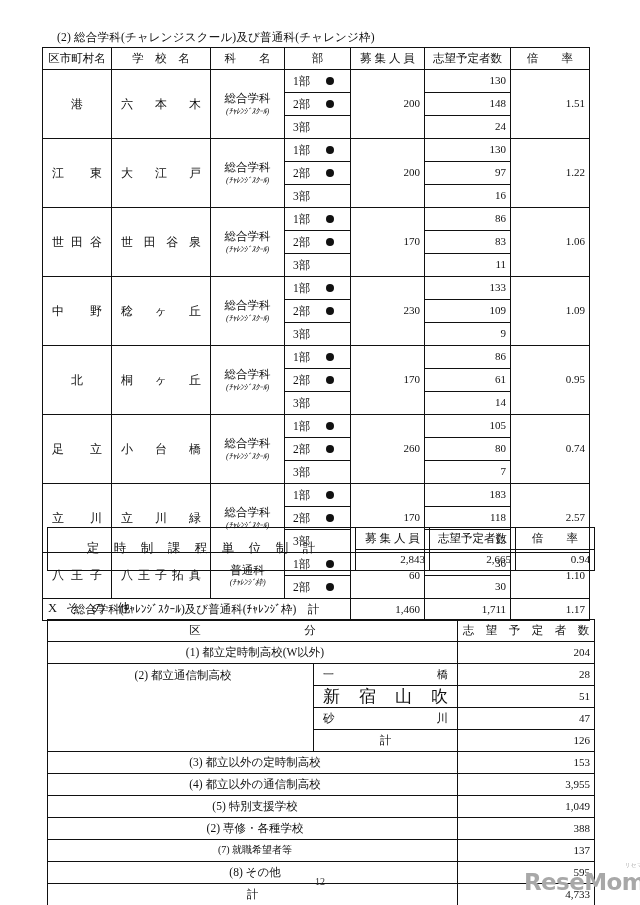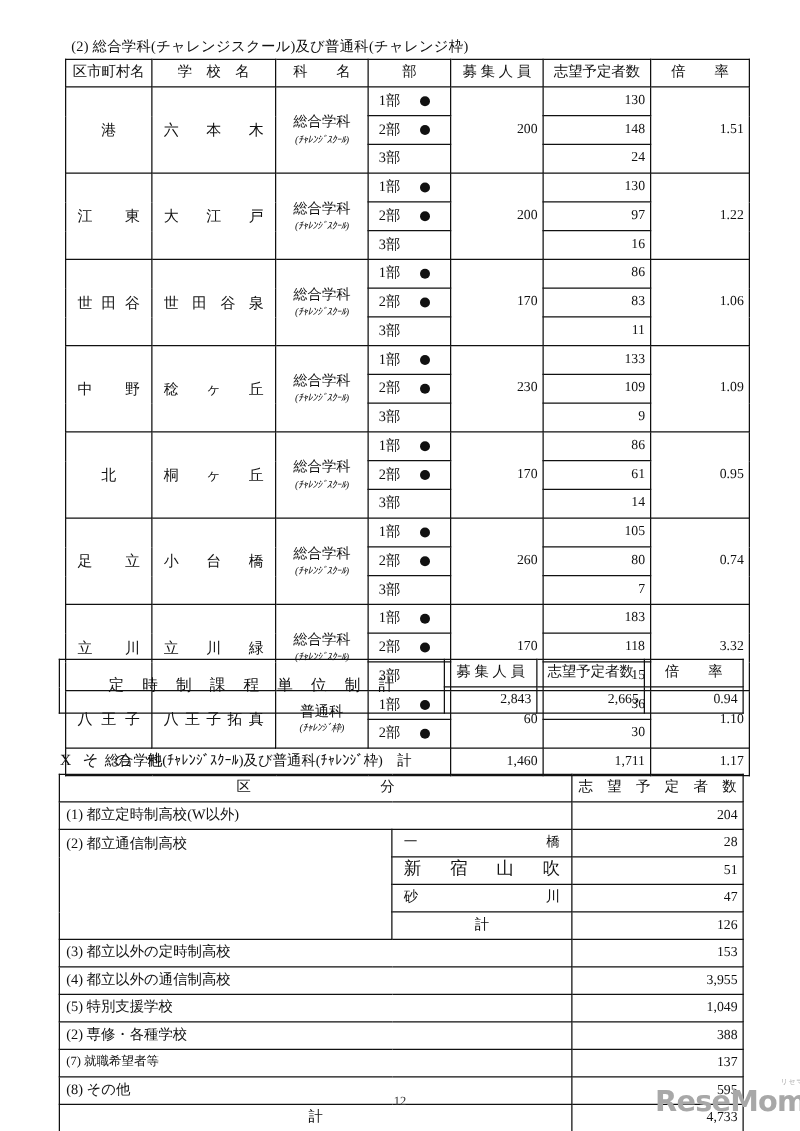--- a/index.html
+++ b/index.html
@@ -42,21 +42,21 @@
     border: 1px solid #111;
     padding: 0;
     font-weight: normal;
     vertical-align: middle;
     line-height: 1.05;
   }
   .outer { border: 1.6px solid #111; }
 
   .c { text-align: center; }
   .r { text-align: right; padding-right: 4px; }
-  .l { text-align: left; padding-left: 5px; }
+  .l { text-align: center; padding-left: 5px; }
 
   .hdr td { text-align: center; height: 21px; font-size: 11.5px; }
 
   
   .thin { border-top: 1px solid #555; }
 
   
   .nm {
     display: block;
     text-align: justify;
@@ -144,21 +144,21 @@
     font-weight: normal;
   }
 </style>
 </head>
 <body>
 
 <div class="page">
 
   <div class="sec-title" style="left:57px; top:30px;">(2) 総合学科(チャレンジスクール)及び普通科(チャレンジ枠)</div>
 
-  <table class="outer" id="challenge-table" style="left:52px; top:47px; width:547px;">
+  <table class="outer" id="challenge-table" style="left:42px; top:47px; width:547px;">
     <colgroup>
       <col style="width:69px">
         <col style="width:99px">
         <col style="width:74px">
       <col style="width:66px">
         <col style="width:74px">
         <col style="width:86px">
       <col style="width:79px">
     </colgroup>
     <tbody id="challenge-body">
@@ -390,21 +390,21 @@
           </td>
           <td rowspan="3" class="c subj">総合学科<small>(ﾁｬﾚﾝｼﾞｽｸｰﾙ)</small></td>
           <td>
             <div class="bu">
               <span class="lbl">1部</span>
               <span class="dot"></span>
             </div>
           </td>
           <td rowspan="3" class="r">170</td>
           <td class="r">183</td>
-          <td rowspan="3" class="r">3.32</td>
+          <td rowspan="3" class="r">2.57</td>
         </tr>
         <tr>
           <td class="thin">
             <div class="bu">
               <span class="lbl">2部</span>
               <span class="dot"></span>
             </div>
           </td>
           <td class="thin r">118</td>
         </tr>
@@ -496,21 +496,21 @@
         </tr>
         <tr>
           <td rowspan="4" class="l" style="font-size:11.5px;vertical-align:top;padding-top:5px">(2) 都立通信制高校</td>
           <td class="c" style="height:21px">
             <span class="nm" style="font-size:11px">一橋</span>
           </td>
           <td class="r">28</td>
         </tr>
         <tr>
           <td class="c" style="height:21px">
-            <span class="nm" style="font-size:14px">新宿山吹</span>
+            <span class="nm" style="font-size:17px">新宿山吹</span>
           </td>
           <td class="r">51</td>
         </tr>
         <tr>
           <td class="c" style="height:21px">
             <span class="nm" style="font-size:11.5px">砂川</span>
           </td>
           <td class="r">47</td>
         </tr>
         <tr>

